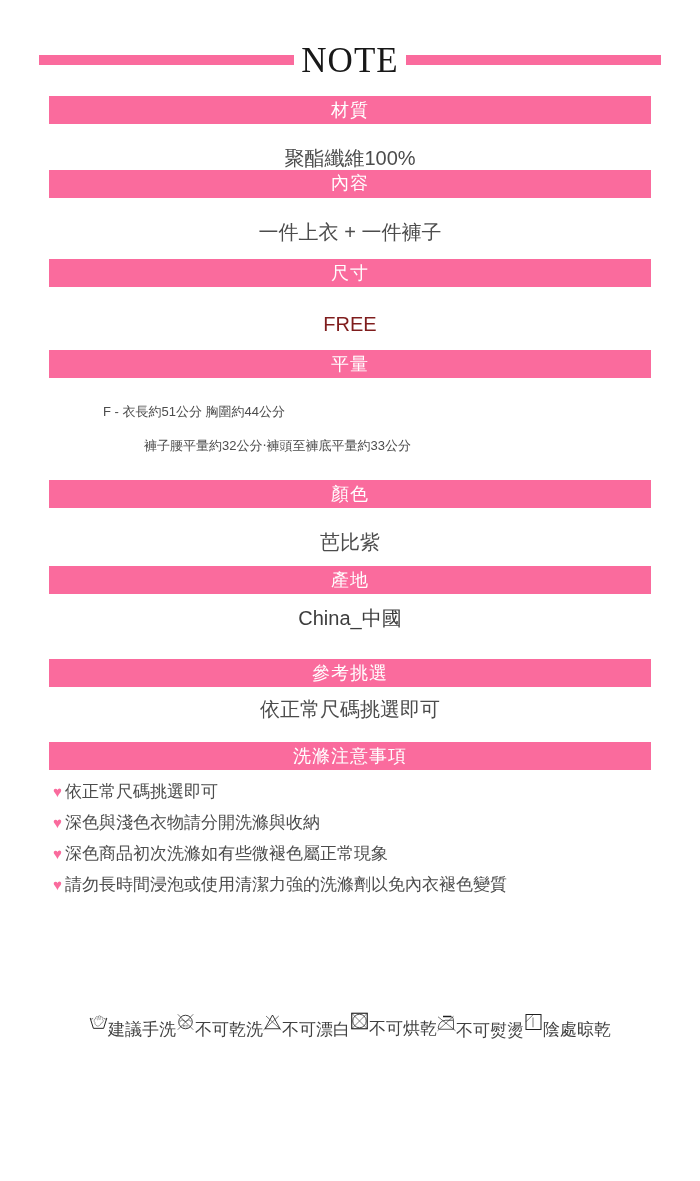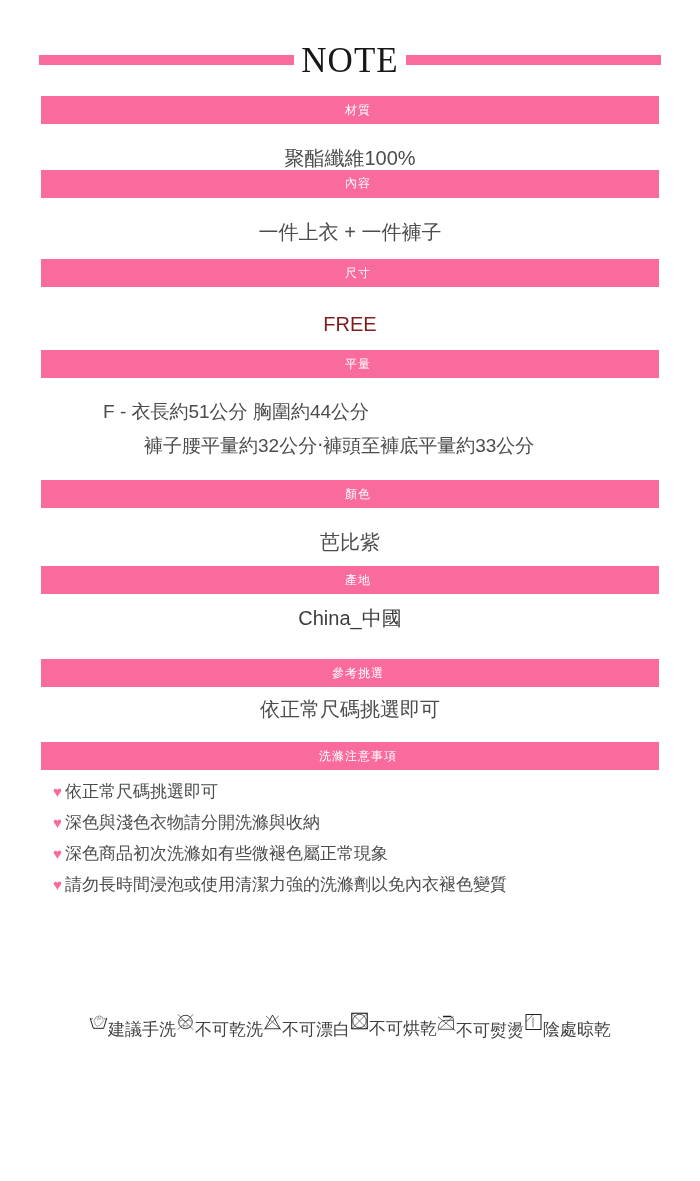--- a/index.html
+++ b/index.html
@@ -16,32 +16,32 @@
   
   .note-header{display:flex;align-items:center;justify-content:center;padding-top:40px;height:40px;}
   .note-rule{height:10px;background:var(--pink);width:255px;flex:0 0 auto;}
   .note-title{
     font-family:"Liberation Serif","DejaVu Serif",serif;
     font-size:35px;color:#181818;margin:0 7px;letter-spacing:1px;line-height:1;
   }
   
   .bar{
     width:602px;height:28px;margin:0 auto;background:var(--pink);
-    color:#fff;text-align:center;font-size:12px;line-height:28px;letter-spacing:1px;padding-left:16px;
+    color:#fff;text-align:center;font-size:18px;line-height:28px;letter-spacing:1px;
   }
   .value{
     text-align:center;font-size:20px;color:#4c4c4c;line-height:24px;
   }
   .v-material{margin:22px 0 0 0;}
   .bar-contents{font-family:Liberation Mono, monospace;}
   .v-contents{margin-top:22px;}
   .bar-size{margin-top:15px;}
   .v-size{margin-top:25px;font-size:20px;color:#7f1d1d;}
   .bar-measure{margin-top:14px;}
-  .measure-block{margin-top:22px;font-size:19px;color:#4c4c4c;}
+  .measure-block{margin-top:22px;font-size:13px;color:#4c4c4c;}
   .measure-line1{margin-left:103px;line-height:24px;}
   .measure-line2{margin-left:144px;line-height:24px;margin-top:10px;}
   .bar-color{margin-top:22px;}
   .v-color{margin-top:22px;}
   .bar-origin{margin-top:12px;}
   .v-origin{margin-top:12px;color:#3d3d3d;}
   .bar-advice{margin-top:29px;}
   .v-advice{margin-top:10px;}
   .bar-washing{margin-top:21px;}
   

